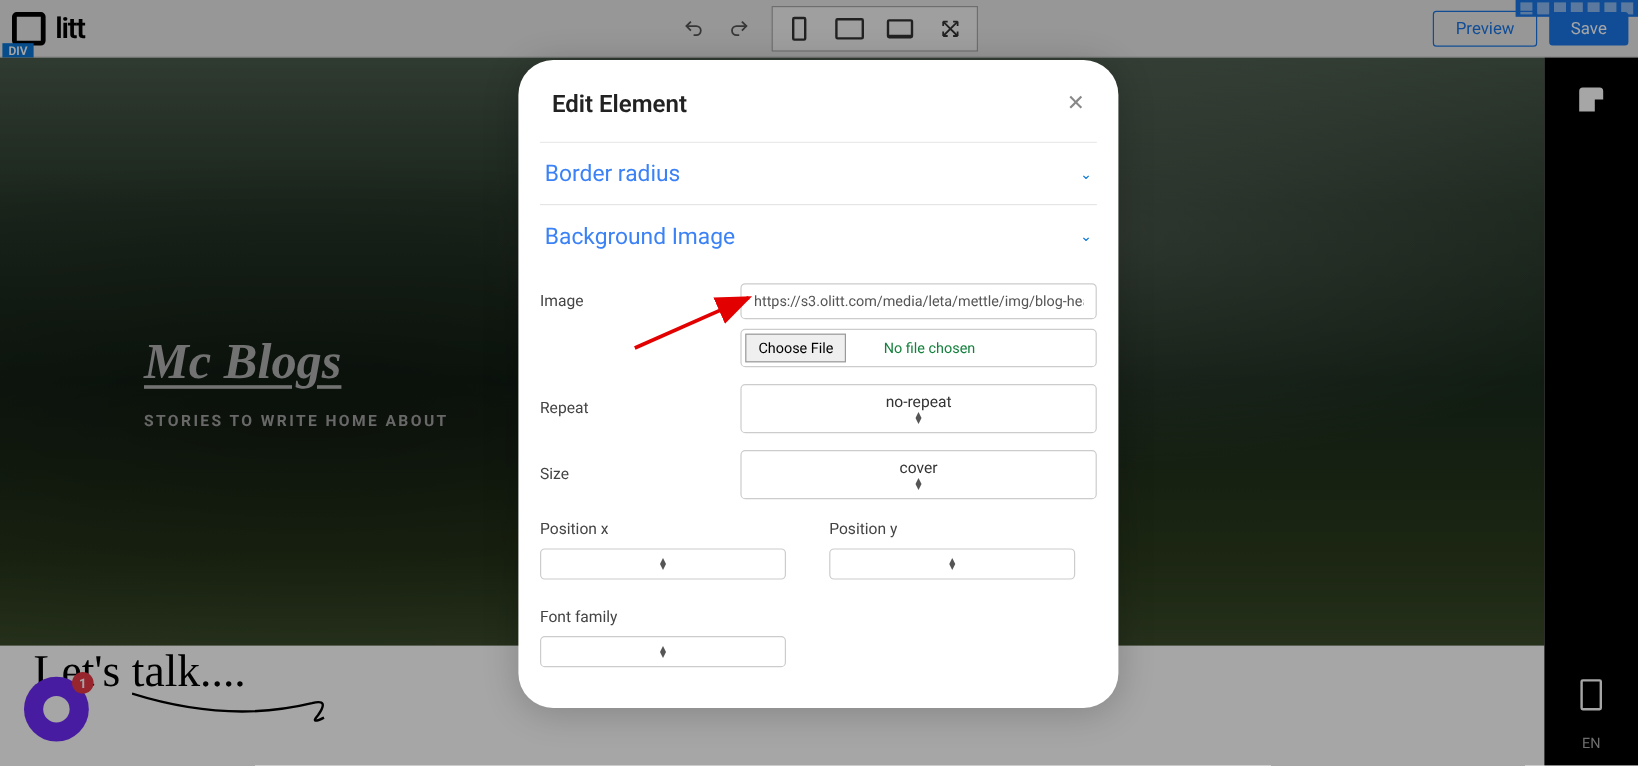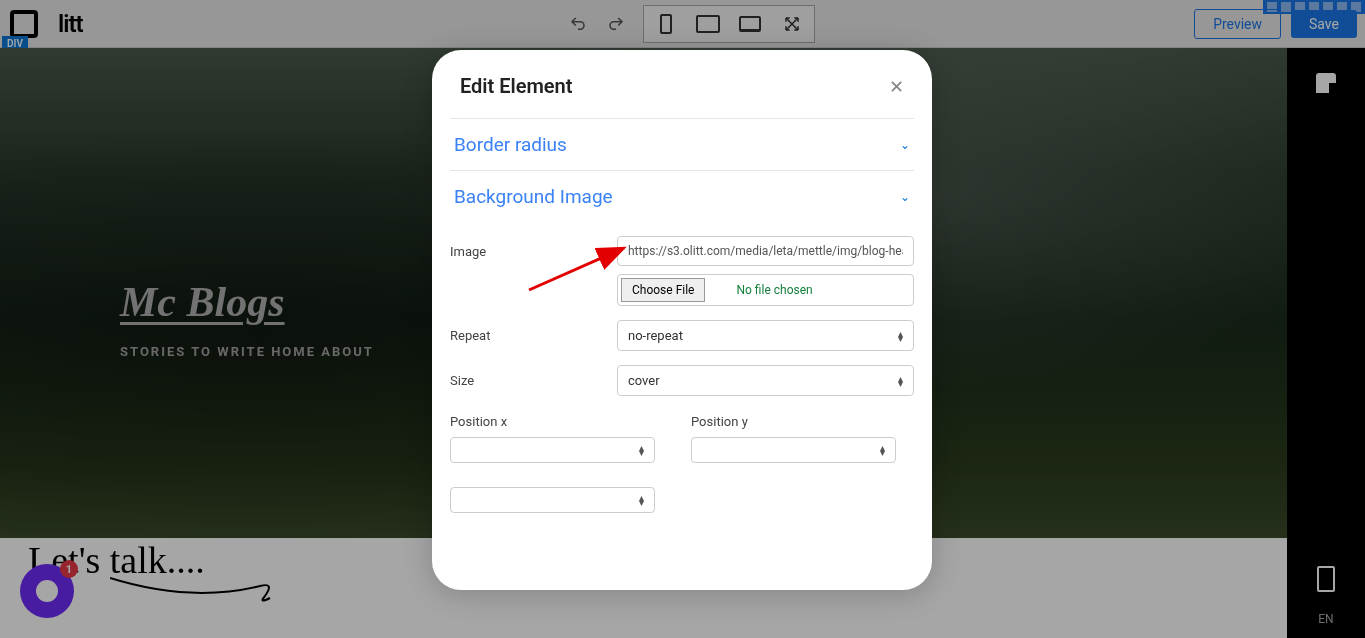--- a/index.html
+++ b/index.html
@@ -1,20 +1,20 @@
 <!DOCTYPE html>
 <html><head>
   <meta charset="utf-8">
   <style>
     * { margin: 0; padding: 0; box-sizing: border-box; font-family: -apple-system, BlinkMacSystemFont, "Segoe UI", Roboto, Arial, sans-serif; }
     body { width: 1365px; height: 638px; overflow: hidden; position: relative; background: #fff; }
 
     
     .topbar { height: 48px; background: #e8e8e8; border-bottom: 1px solid #ccc; display: flex; align-items: center; padding: 0 10px; position: relative; }
-    .logo { display: flex; align-items: center; gap: 20px; }
+    .logo { display: flex; align-items: center; gap: 8px; }
     .logo-box { width: 28px; height: 28px; border: 4px solid #000; border-radius: 4px; }
     .logo-text { font-size: 24px; font-weight: 600; color: #000; letter-spacing: -1px; }
     .div-badge { position: absolute; left: 2px; top: 36px; background: #0b77d7; color: #fff; font-size: 10px; font-weight: 600; padding: 2px 5px; }
 
     .center-toolbar { position: absolute; left: 50%; transform: translateX(-50%); display: flex; align-items: center; gap: 0; }
     .tool-group { display: flex; gap: 14px; padding: 0 15px; }
     .tool-icon { width: 24px; height: 24px; display: flex; align-items: center; justify-content: center; color: #333; cursor: pointer; }
     .tool-box { border: 1px solid #aaa; padding: 6px 10px; display: flex; gap: 18px; background: #f5f5f5; }
     .device-icon { width: 18px; height: 20px; border: 2px solid #333; border-radius: 2px; }
     .device-phone { width: 12px; height: 20px; }
@@ -64,21 +64,21 @@
     .collapsible-title { color: #3b82f6; font-size: 19px; font-weight: 400; }
     .chevron { color: #0b77d7; font-size: 12px; }
 
     .field-row { display: flex; align-items: center; margin: 14px 0; gap: 12px; }
     .field-label { width: 155px; font-size: 13px; color: #444; }
     .field-control { flex: 1; }
     .text-input { width: 100%; padding: 7px 10px; border: 1px solid #ccc; border-radius: 4px; font-size: 12px; color: #555; }
     .file-group { display: flex; align-items: center; gap: 7px; border: 1px solid #ccc; border-radius: 4px; padding: 3px 3px; }
     .file-btn { padding: 4px 10px; border: 1px solid #999; background: #efefef; font-size: 12px; cursor: pointer; }
     .file-text { font-size: 12px; color: #15803d; margin-left: 24px; }
-    .select { width: 100%; padding: 7px 10px; border: 1px solid #ccc; border-radius: 4px; font-size: 13px; color: #333; position: relative; background: #fff; display: flex; justify-content: space-between; align-items: center; }
+    .select { width: 100%; padding: 7px 10px; border: 1px solid #ccc; border-radius: 4px; font-size: 13px; color: #333; position: relative; background: #fff; display: flex; justify-content: space-between; align-items: center; flex-direction: column; }
     .select-arrow { font-size: 10px; color: #555; display: flex; flex-direction: column; line-height: 5px; }
 
     .two-col { display: flex; gap: 18px; margin-top: 18px; }
     .sub-field { flex: 1; }
     .sub-label { font-size: 13px; color: #444; margin-bottom: 8px; display: block; }
     .small-select { width: 205px; }
 
     
     .arrow-annotation { position: absolute; left: 524px; top: 240px; width: 110px; height: 55px; pointer-events: none; z-index: 100; }
   </style>
@@ -236,20 +236,21 @@
       <div class="sub-field">
         <span class="sub-label">Position y</span>
         <div class="select small-select">
           <span></span>
           <span class="select-arrow">▴<br>▾</span>
         </div>
       </div>
     </div>
 
     <div style="margin-top:24px;">
+      <span class="sub-label">Font family</span>
       <div class="select small-select">
         <span></span>
         <span class="select-arrow">▴<br>▾</span>
       </div>
     </div>
 
   </div>
 </div>
 
 <svg class="arrow-annotation" viewBox="0 0 110 55">

